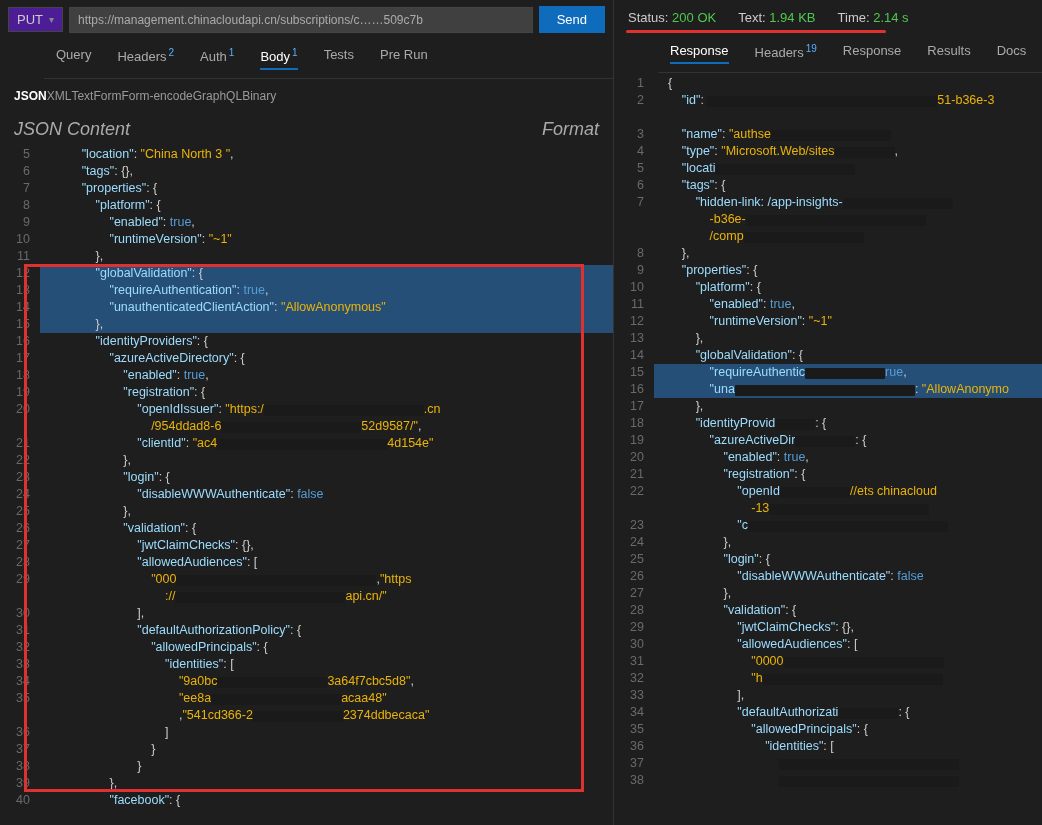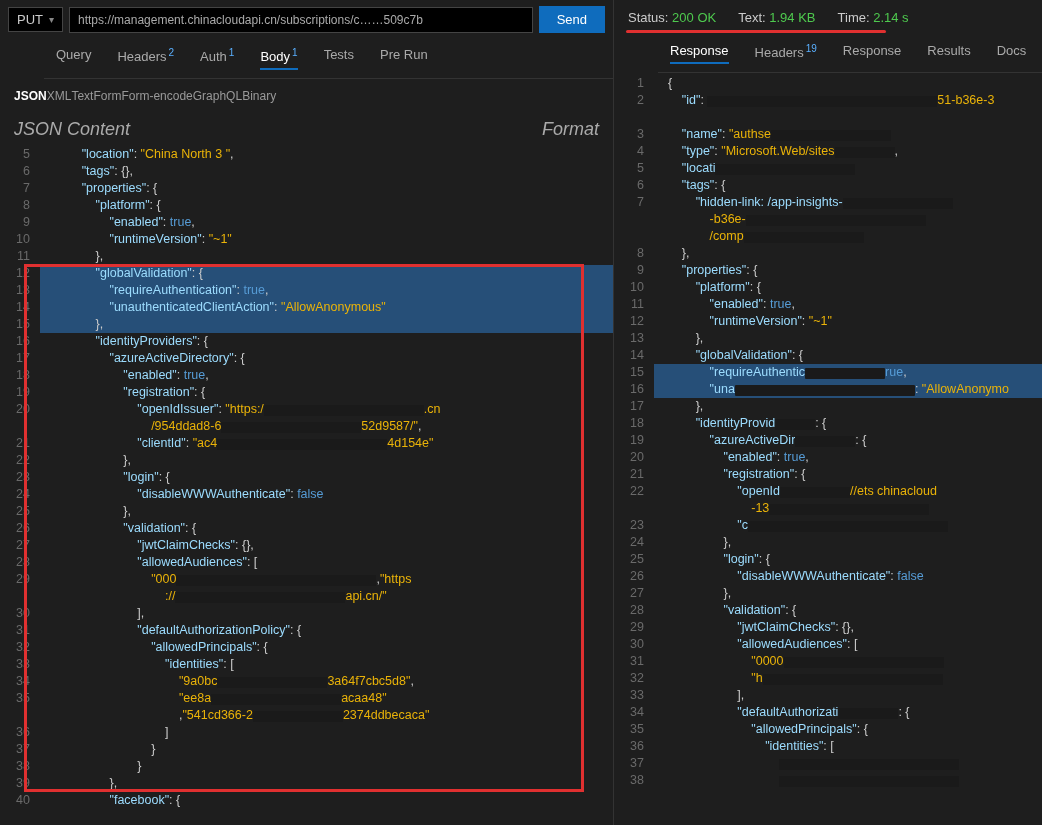--- a/index.html
+++ b/index.html
@@ -2,23 +2,23 @@
 <html><head>
 <meta charset="utf-8">
 <style>
 * { margin:0; padding:0; box-sizing:border-box; font-family:'Segoe UI',Arial,sans-serif; }
 body { background:#1e1e1e; color:#ccc; font-size:13px; width:1042px; height:825px; overflow:hidden; display:flex; }
 .left-pane { width:614px; height:100%; border-right:1px solid #333; display:flex; flex-direction:column; }
 .right-pane { flex:1; height:100%; display:flex; flex-direction:column; }
 
 
 .req-bar { display:flex; align-items:center; padding:6px 8px; gap:6px; }
-.method-sel { background:#000000; color:#ccc; border:1px solid #444; padding:4px 8px; display:flex; align-items:center; gap:6px; cursor:pointer; }
+.method-sel { background:#4c1d95; color:#ccc; border:1px solid #444; padding:4px 8px; display:flex; align-items:center; gap:6px; cursor:pointer; }
 .chev { font-size:10px; color:#888; }
-.url-input { flex:1; background:#000000; border:1px solid #444; color:#aaa; padding:5px 8px; font-size:12px; }
+.url-input { flex:1; background:#404040; border:1px solid #444; color:#aaa; padding:5px 8px; font-size:12px; }
 .send-btn { background:#0f6cbd; color:#fff; border:none; padding:6px 18px; cursor:pointer; font-size:13px; }
 
 
 .tabs { display:flex; gap:26px; padding:8px 12px; border-bottom:1px solid #333;margin-left:44px; }
 .tab { color:#aaa; cursor:pointer; font-size:13px; padding-bottom:4px; }
 .tab.active { color:#fff; border-bottom:2px solid #0f6cbd; }
 .tab sup { color:#5ab0ff; font-size:10px; margin-left:2px; }
 
 .subtabs { display:flex; padding:10px 14px; }
 .subtab { color:#999; cursor:pointer; font-size:12px; }

